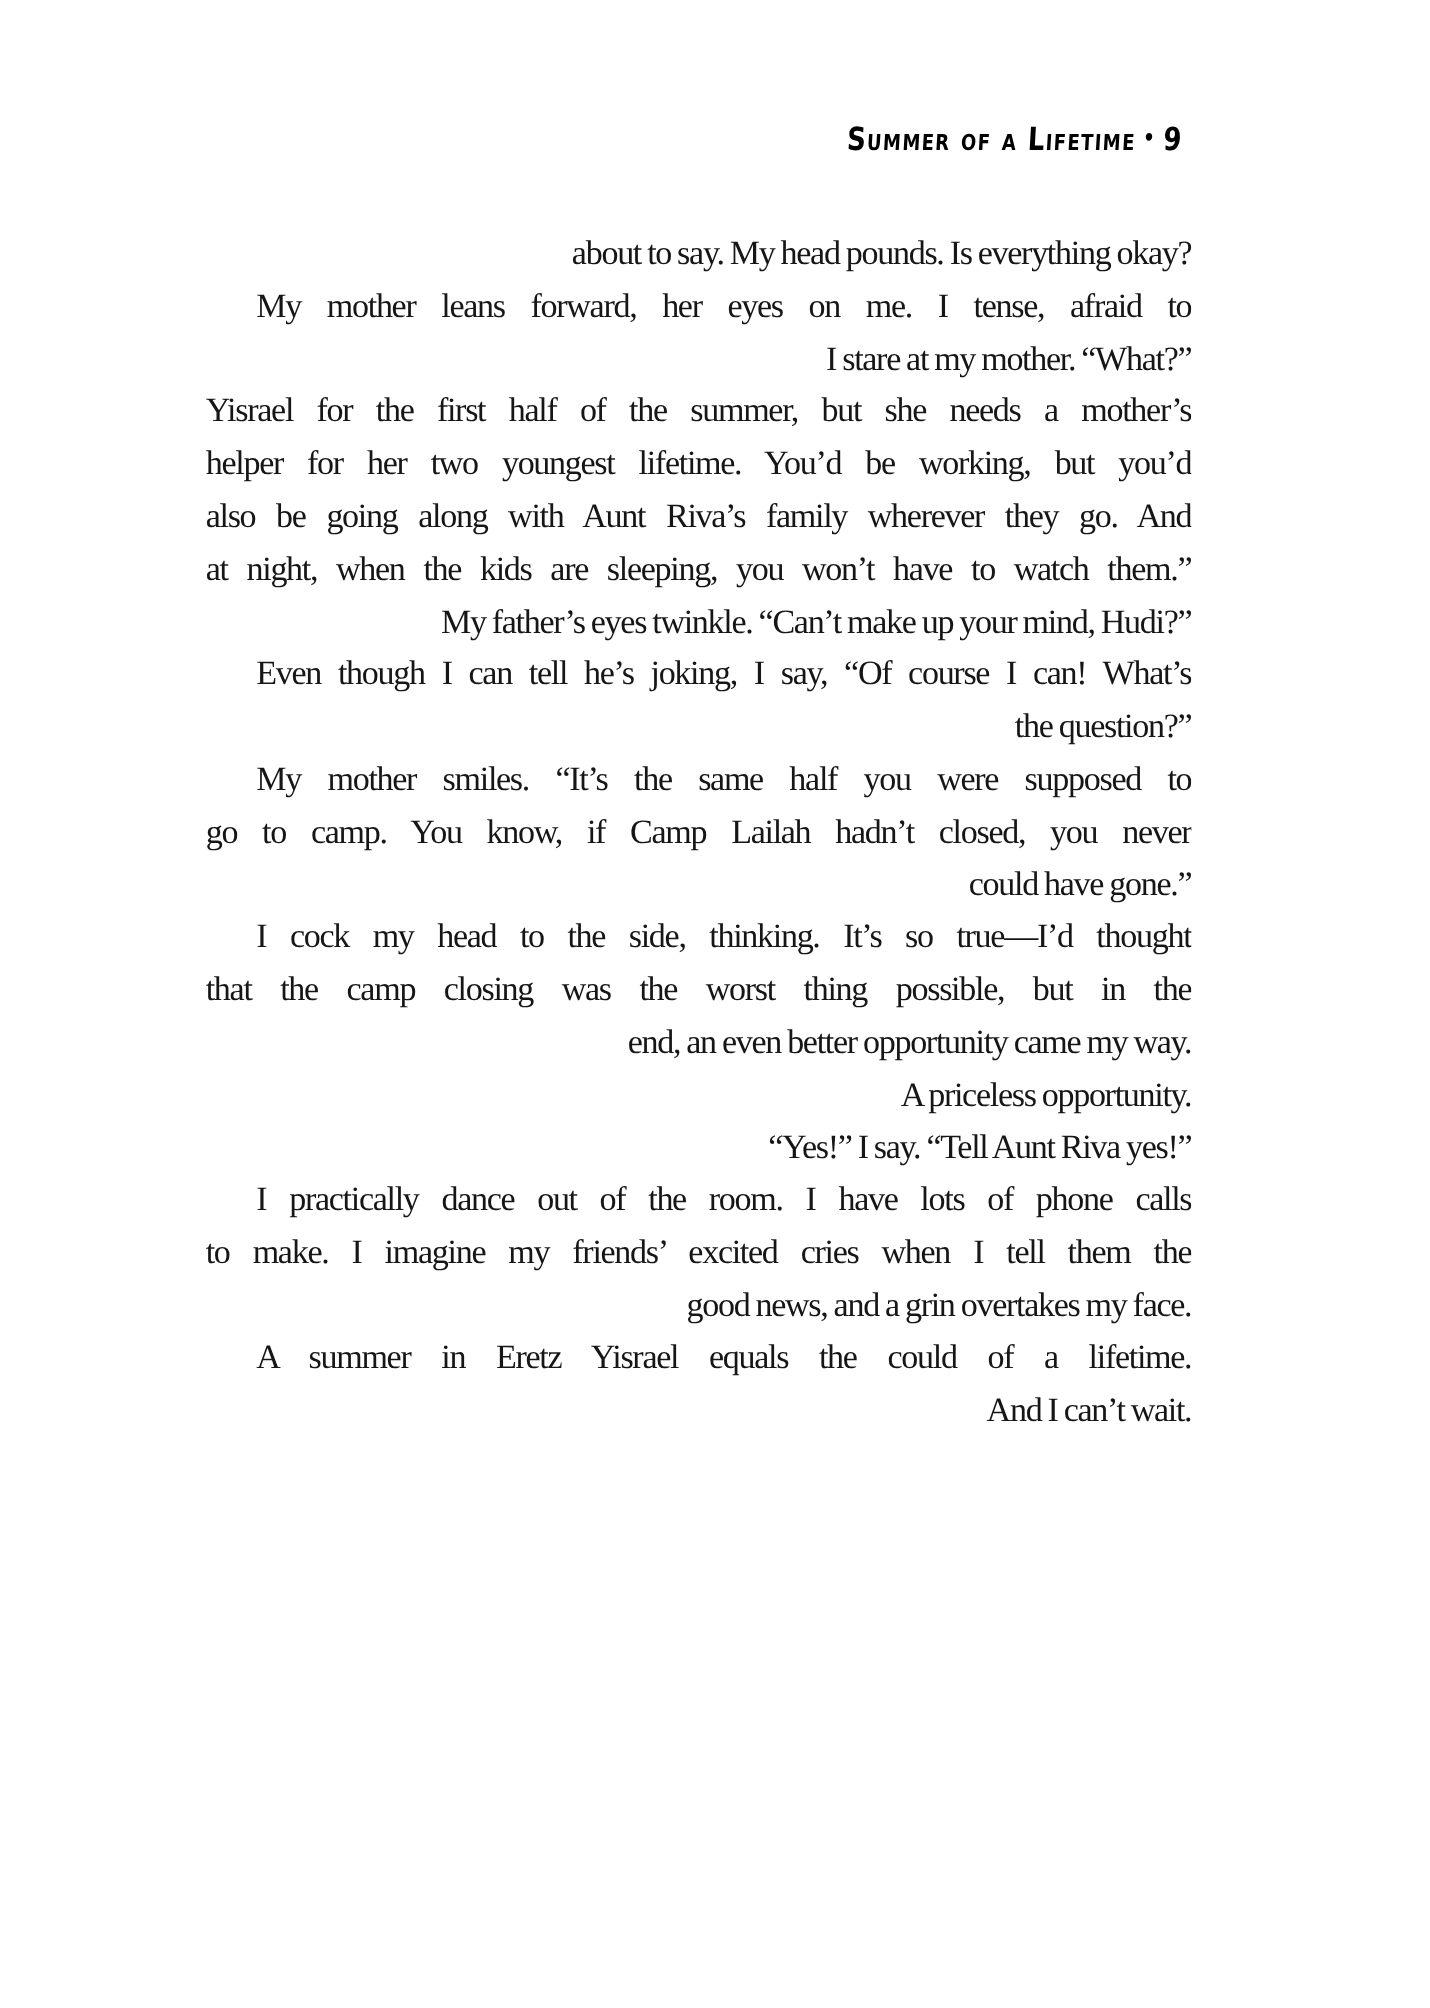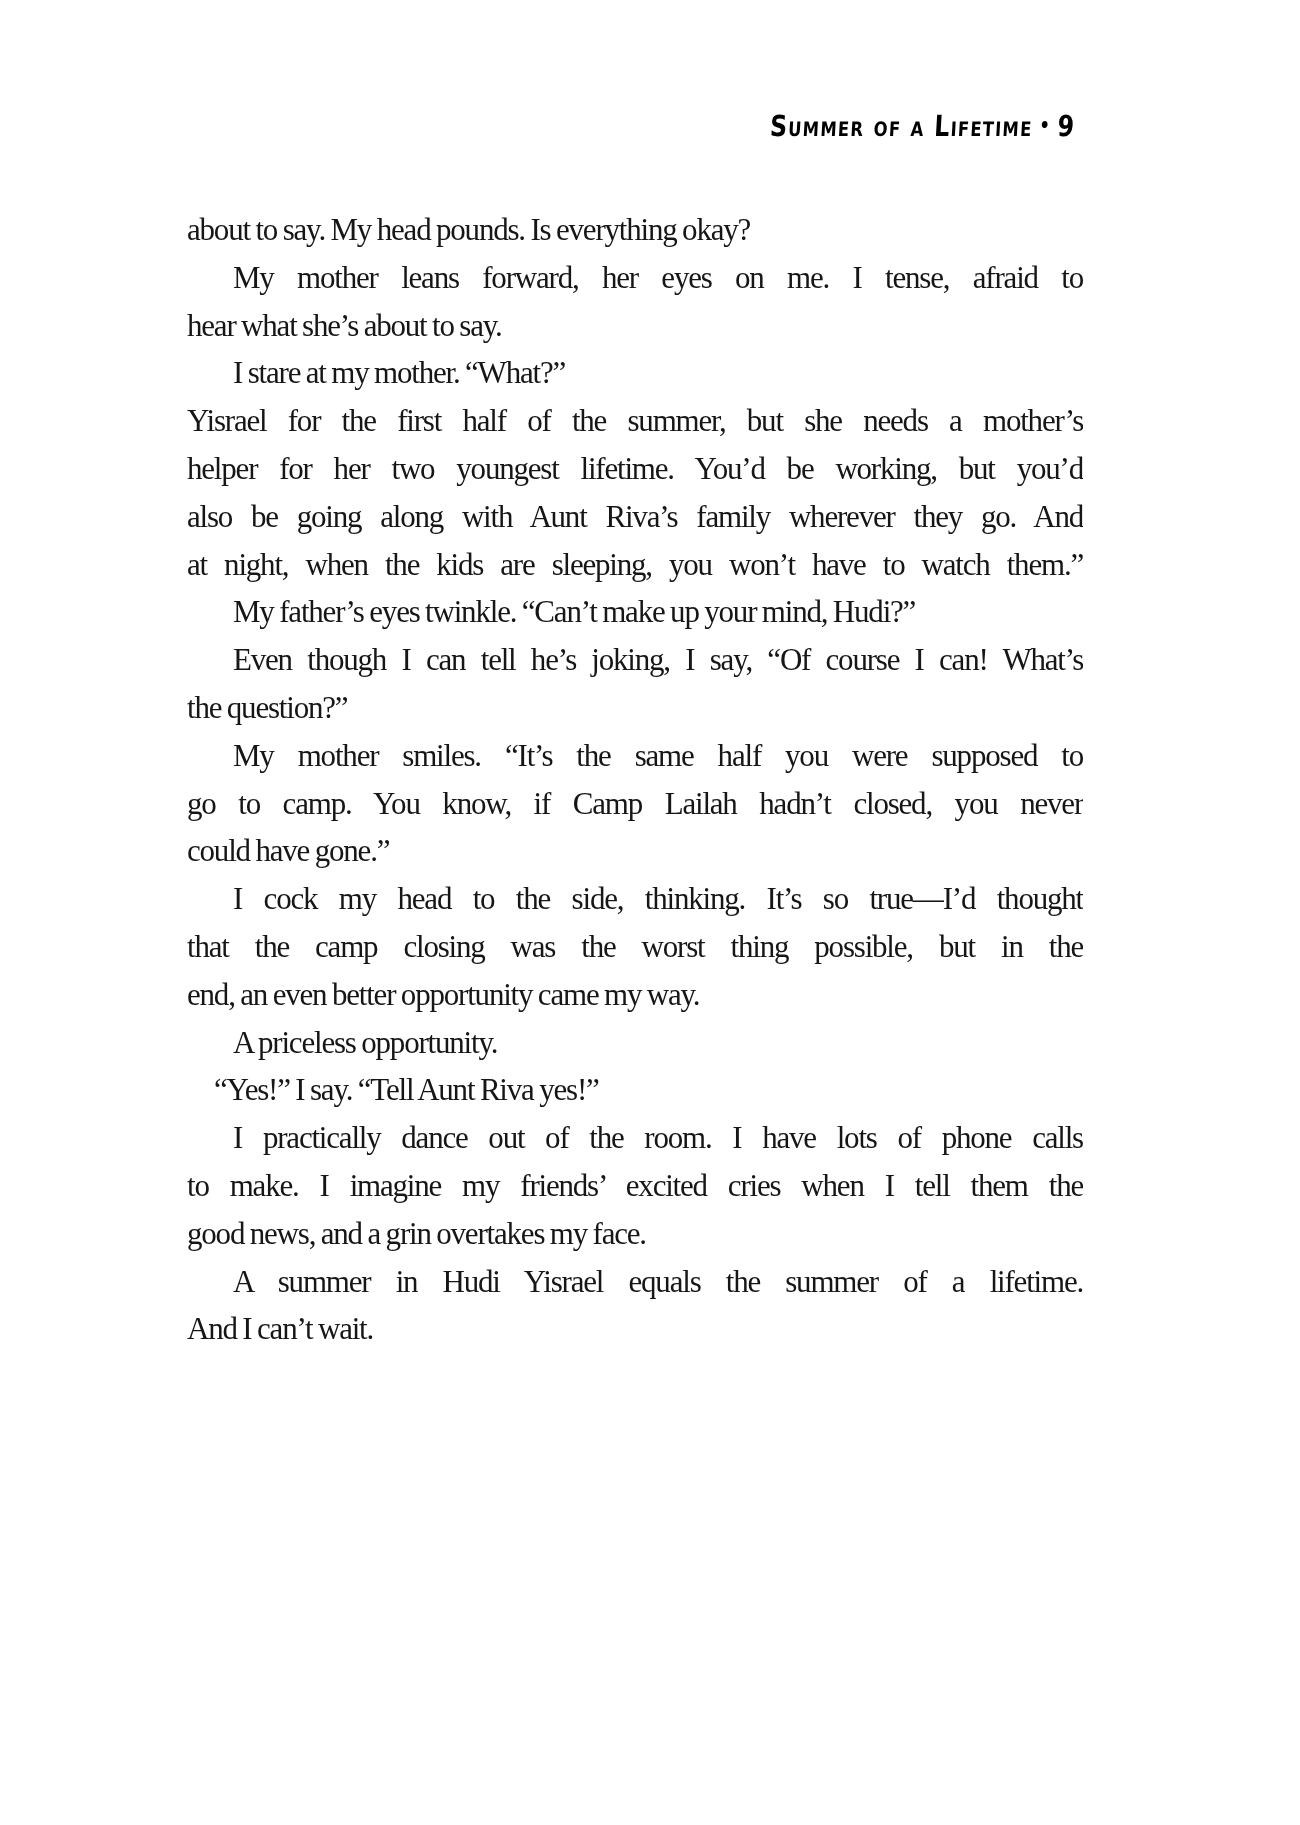--- a/index.html
+++ b/index.html
@@ -41,58 +41,57 @@
     font-family:"Liberation Serif","DejaVu Serif",serif;
     font-size:31px;
     color:#161616;
     letter-spacing:-1.2px;
     word-spacing:-1px;
   }
   .line{
     line-height:47.8px;
     height:47.8px;
     overflow:hidden;
-    text-align:left;
+    text-align:right;
   }
   .line.just{
     text-align:justify;
     text-align-last:justify;
   }
   .line.ind-normal{padding-left:46px;}
   .line.ind-quote{padding-left:27px;}
 </style>
 </head>
 <body>
 
 <div class="page">
 
   <div class="pg-header">
     <span class="title">Summer of a Lifetime</span><span class="sep">•</span><span class="pgnum">9</span>
   </div>
 
   <div class="text-block">
       <div class="line">about to say. My head pounds. Is everything okay?</div>
       <div class="line just ind-normal">My mother leans forward, her eyes on me. I tense, afraid to</div>
-      <div class="line">hear what she’s about to say.</div>
       <div class="line ind-normal">I stare at my mother. “What?”</div>
       <div class="line just">Yisrael for the first half of the summer, but she needs a mother’s</div>
       <div class="line just">helper for her two youngest lifetime. You’d be working, but you’d</div>
       <div class="line just">also be going along with Aunt Riva’s family wherever they go. And</div>
       <div class="line just">at night, when the kids are sleeping, you won’t have to watch them.”</div>
       <div class="line ind-normal">My father’s eyes twinkle. “Can’t make up your mind, Hudi?”</div>
       <div class="line just ind-normal">Even though I can tell he’s joking, I say, “Of course I can! What’s</div>
       <div class="line">the question?”</div>
       <div class="line just ind-normal">My mother smiles. “It’s the same half you were supposed to</div>
       <div class="line just">go to camp. You know, if Camp Lailah hadn’t closed, you never</div>
       <div class="line">could have gone.”</div>
       <div class="line just ind-normal">I cock my head to the side, thinking. It’s so true—I’d thought</div>
       <div class="line just">that the camp closing was the worst thing possible, but in the</div>
       <div class="line">end, an even better opportunity came my way.</div>
       <div class="line ind-normal">A priceless opportunity.</div>
       <div class="line ind-quote">“Yes!” I say. “Tell Aunt Riva yes!”</div>
       <div class="line just ind-normal">I practically dance out of the room. I have lots of phone calls</div>
       <div class="line just">to make. I imagine my friends’ excited cries when I tell them the</div>
       <div class="line">good news, and a grin overtakes my face.</div>
-      <div class="line just ind-normal">A summer in Hudi Yisrael equals the summer of a lifetime.</div>
+      <div class="line just ind-normal">A summer in Eretz Yisrael equals the could of a lifetime.</div>
       <div class="line">And I can’t wait.</div>
     </div>
 
 </div>
 
 </body></html>

